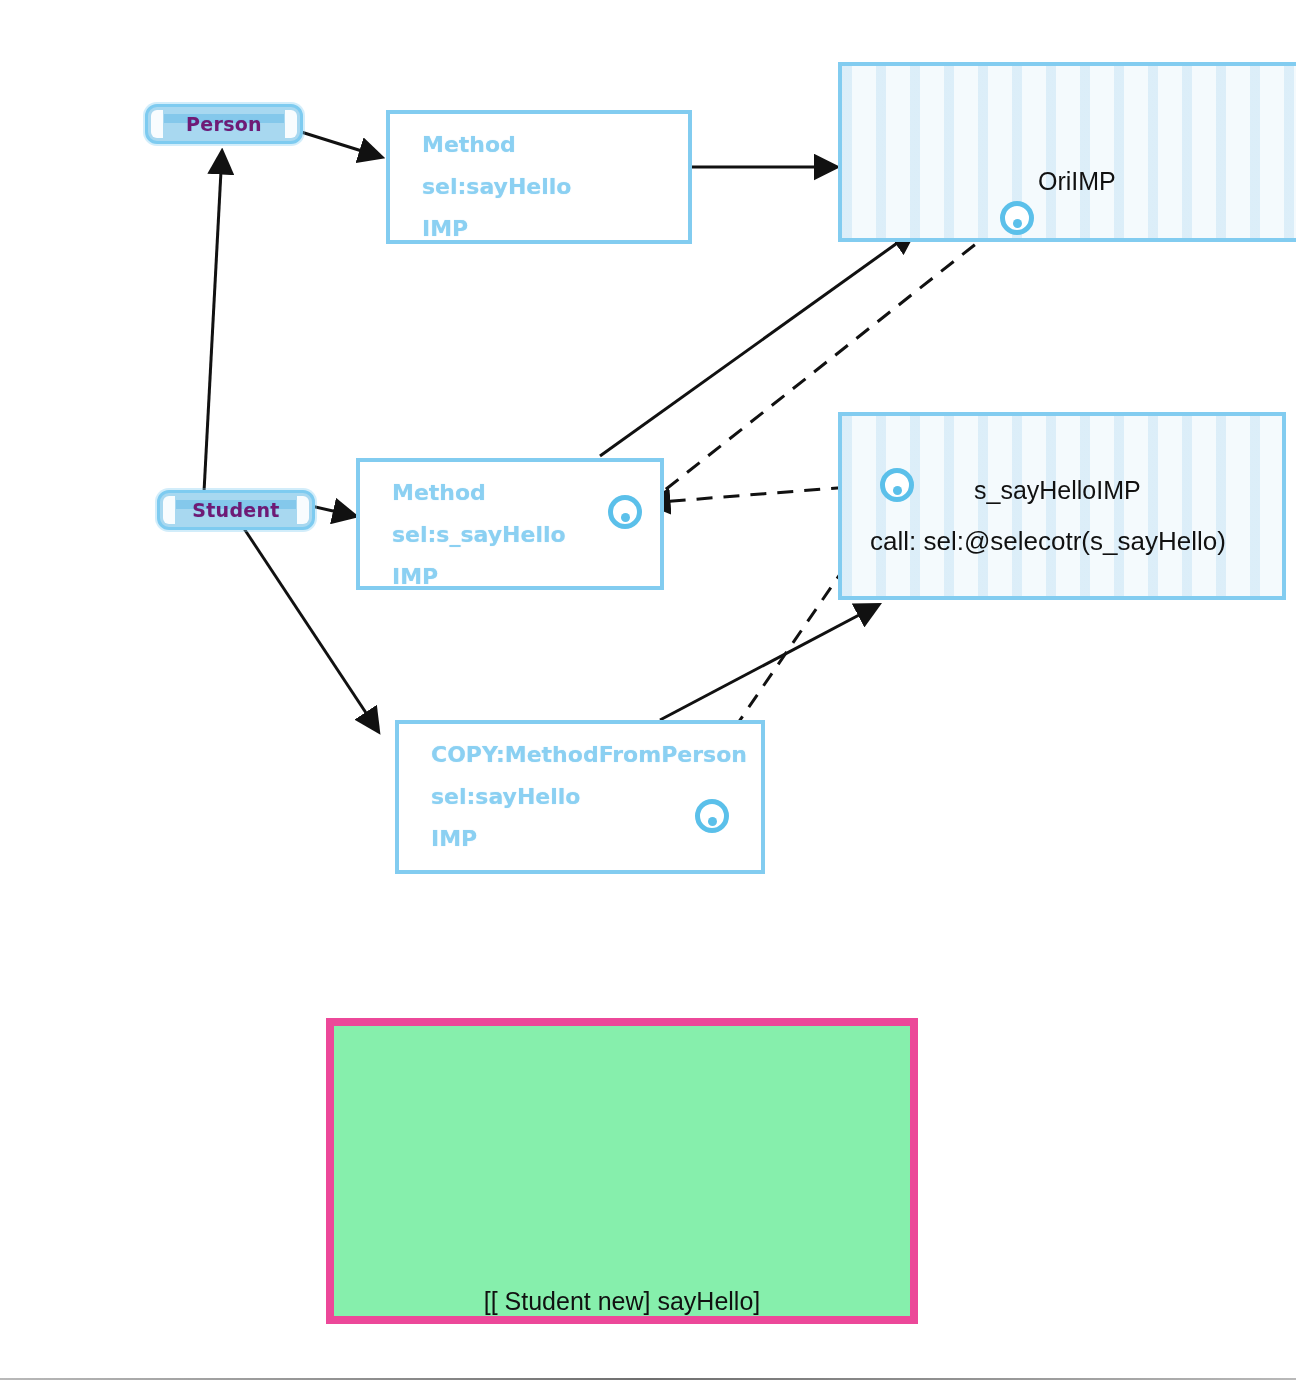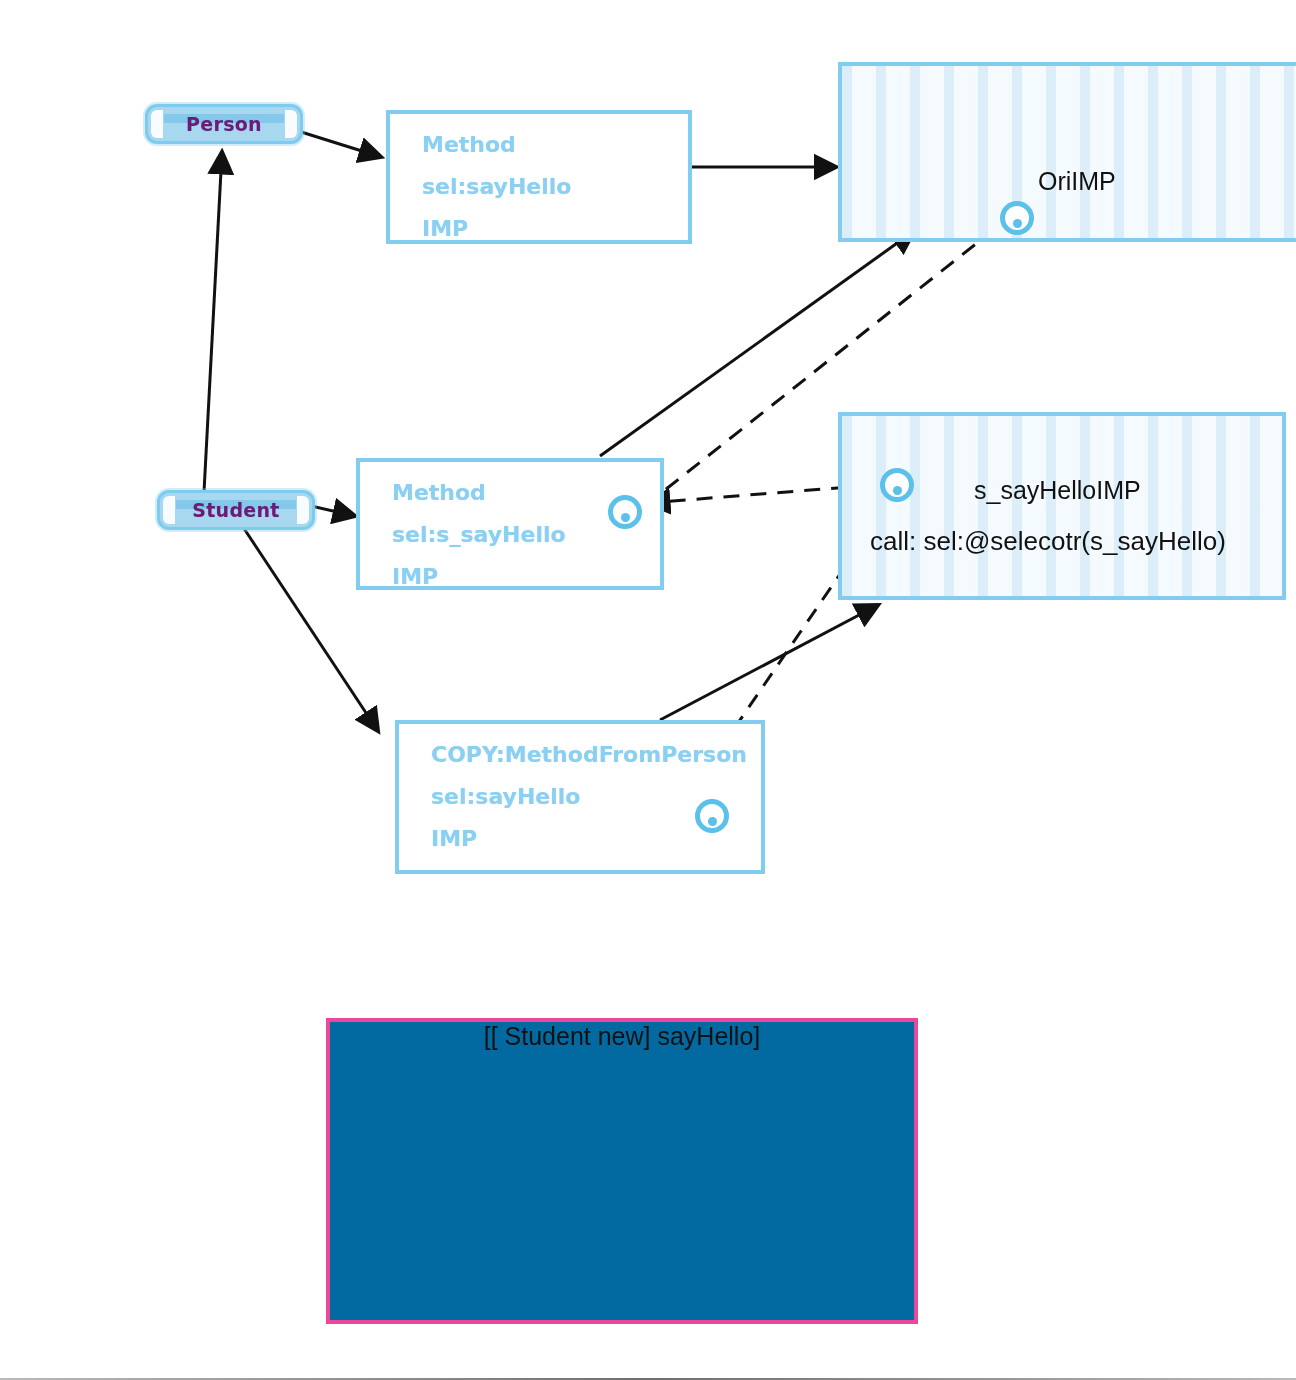--- a/index.html
+++ b/index.html
@@ -108,24 +108,24 @@
     position: absolute;
     color: #111111;
     font-family: "Liberation Sans", sans-serif;
     font-size: 26px;
     white-space: nowrap;
   }
   
   .plain-box {
     position: absolute;
     box-sizing: border-box;
-    border: 4px solid #ec4899;
-    background: #0369a1;
+    border: 8px solid #ec4899;
+    background: #86efac;
     display: flex;
-    align-items: flex-start;
+    align-items: flex-end;
     justify-content: center;
   }
   .plain-box .plain-text {
     color: #111111;
     font-family: "Liberation Sans", sans-serif;
     font-size: 25px;
     white-space: nowrap;
   }
   
   .ptr-circle {

